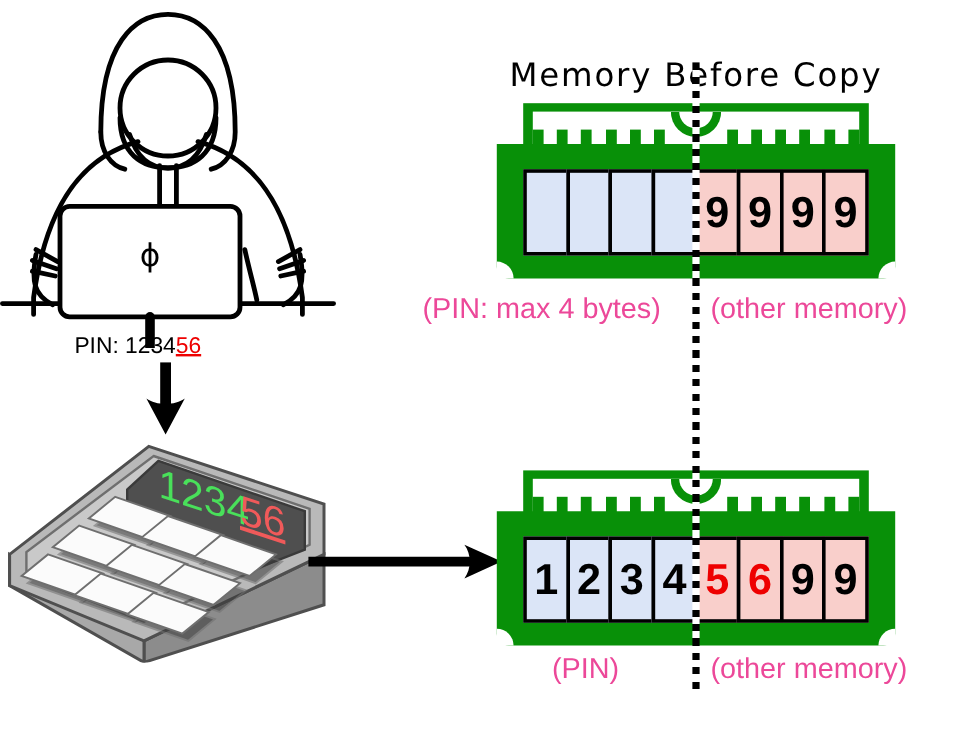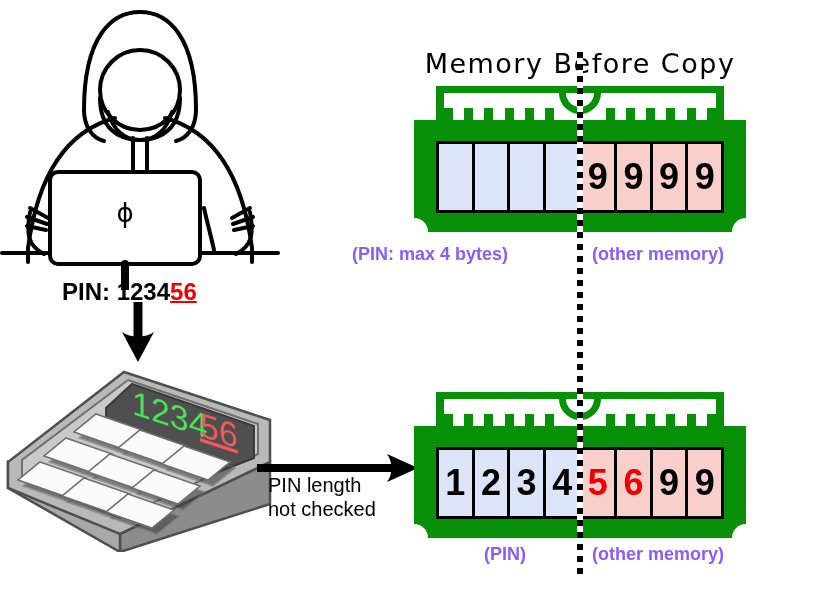--- a/index.html
+++ b/index.html
@@ -29,31 +29,30 @@
     font-weight: 400;
     letter-spacing: 1.5px;
     color: #000000;
     text-align: center;
     white-space: nowrap;
   }
 
   
   .caption {
     font-family: "Liberation Sans", sans-serif;
-    font-size: 18px;
-    color: #8b5cf6;
+    font-size: 24px;
+    color: #ec4899;
     white-space: nowrap;
-    font-weight: bold;
   }
 
   
   .pin-label {
     font-family: "Liberation Sans", sans-serif;
-    font-size: 24px;
-    font-weight: bold;
+    font-size: 19px;
+    font-weight: normal;
     color: #000000;
     white-space: nowrap;
   }
   .pin-label .overflow {
     color: #ee0000;
     text-decoration: underline;
     text-decoration-thickness: 2px;
   }
 
   
@@ -274,24 +273,20 @@
       <polygon points="126,132 172,148 150,166 104,150" fill="#3a3a3a" opacity="0.55" transform="translate(5,6)"></polygon>
       <polygon points="126,132 172,148 150,166 104,150" fill="#fbfbfb"></polygon>
     </g>
   </svg>
 
   <svg class="abs arrow-svg" style="left:255px; top:452px;" width="165" height="34" viewBox="0 0 165 34">
     <line x1="2" y1="16" x2="140" y2="16" stroke="#000000" stroke-width="8"></line>
     <path d="M163 16 L 132 2 C 138 10, 138 22, 132 30 Z" fill="#000000"></path>
   </svg>
 
-  <div class="abs annot" style="left:268px; top:474px;">
-    <div>PIN length</div>
-    <div>not checked</div>
-  </div>
 
   <div class="abs mem-title" style="left:414px; top:48px; width:332px;">Memory Before Copy</div>
 
   <div class="ram" style="left:414px; top:86px;">
     <div class="ram-top">
       <div class="ram-top-well"></div>
       <div class="ram-teeth">
         <div class="tooth"></div>
           <div class="tooth"></div>
           <div class="tooth"></div>
@@ -352,19 +347,19 @@
         <div class="cell blue">2</div>
         <div class="cell blue">3</div>
         <div class="cell blue">4</div>
         <div class="cell pink red-digit">5</div>
         <div class="cell pink red-digit">6</div>
         <div class="cell pink">9</div>
         <div class="cell pink">9</div>
       </div>
   </div>
 
-  <div class="abs caption" style="left:484px; top:544px;">(PIN)</div>
+  <div class="abs caption" style="left:460px; top:544px;">(PIN)</div>
   <div class="abs caption" style="left:592px; top:544px;">(other memory)</div>
 
 
   <div class="divider" style="left:577px; top:52px; height:528px;"></div>
 
 </div>
 
 </body></html>

